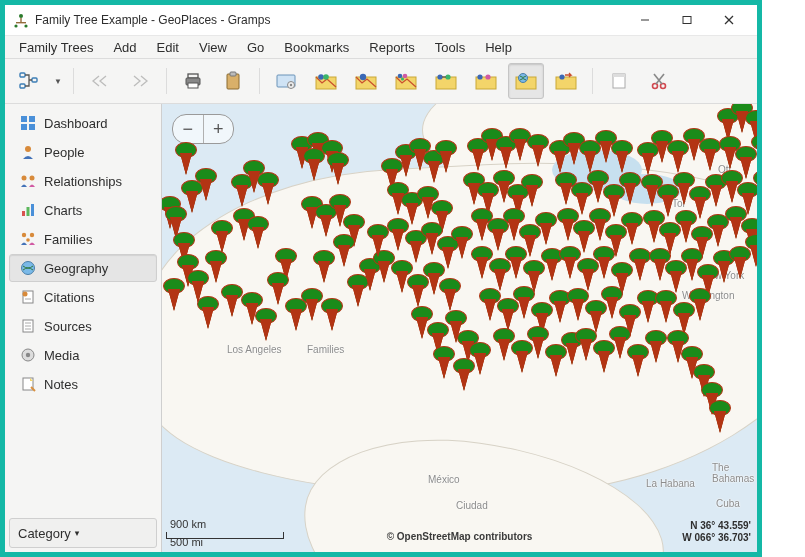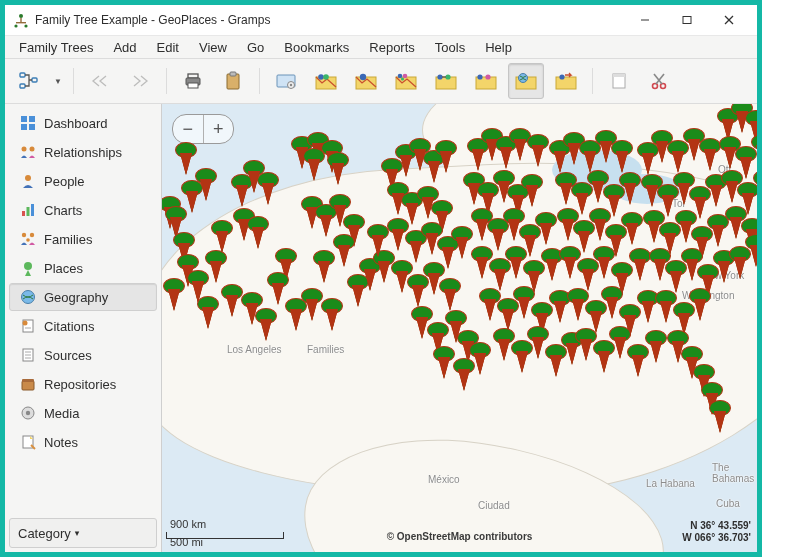--- a/index.html
+++ b/index.html
@@ -220,58 +220,51 @@
             <svg class="nav-icon" viewBox="0 0 16 16">
               <rect x="1" y="1" width="6" height="6" fill="#4a90d9"></rect>
               <rect x="9" y="1" width="6" height="6" fill="#4a90d9"></rect>
               <rect x="1" y="9" width="6" height="6" fill="#4a90d9"></rect>
               <rect x="9" y="9" width="6" height="6" fill="#4a90d9"></rect>
             </svg>
             <span>Dashboard</span>
           </div>
           <div class="nav-item">
             <svg class="nav-icon" viewBox="0 0 16 16">
+              <circle cx="8" cy="5" r="3" fill="#d88a3a"></circle>
+              <path d="M3 15 Q8 9 13 15 Z" fill="#4372b8"></path>
+            </svg>
+            <span>People</span>
+          </div>
+          <div class="nav-item">
+            <svg class="nav-icon" viewBox="0 0 16 16">
               <circle cx="4" cy="5" r="2.5" fill="#d88a3a"></circle>
               <circle cx="12" cy="5" r="2.5" fill="#d88a3a"></circle>
               <path d="M1 14 Q4 9 7 14 Z" fill="#4372b8"></path>
               <path d="M9 14 Q12 9 15 14 Z" fill="#d15aa3"></path>
             </svg>
             <span>Relationships</span>
-          </div>
-          <div class="nav-item">
-            <svg class="nav-icon" viewBox="0 0 16 16">
-              <circle cx="8" cy="5" r="3" fill="#d88a3a"></circle>
-              <path d="M3 15 Q8 9 13 15 Z" fill="#4372b8"></path>
-            </svg>
-            <span>People</span>
           </div>
           <div class="nav-item">
             <svg class="nav-icon" viewBox="0 0 16 16">
               <rect x="2" y="9" width="3" height="5" fill="#d9534f"></rect>
               <rect x="6.5" y="5" width="3" height="9" fill="#5cb85c"></rect>
               <rect x="11" y="2" width="3" height="12" fill="#4a90d9"></rect>
             </svg>
             <span>Charts</span>
           </div>
           <div class="nav-item">
             <svg class="nav-icon" viewBox="0 0 16 16">
               <circle cx="4" cy="4" r="2.2" fill="#d88a3a"></circle>
               <circle cx="12" cy="4" r="2.2" fill="#d88a3a"></circle>
               <circle cx="8" cy="9" r="1.8" fill="#d88a3a"></circle>
               <path d="M1 14 Q4 9 7 14 Z" fill="#4372b8"></path>
               <path d="M9 14 Q12 9 15 14 Z" fill="#d15aa3"></path>
             </svg>
             <span>Families</span>
-          </div>
-          <div class="nav-item">
-            <svg class="nav-icon" viewBox="0 0 16 16">
-              <circle cx="8" cy="6" r="4" fill="#5cb85c"></circle>
-              <path d="M8 10 L5 16 L11 16 Z" fill="#5cb85c"></path>
-            </svg>
-            <span>Places</span>
           </div>
           <div class="nav-item selected">
             <svg class="nav-icon" viewBox="0 0 16 16">
               <circle cx="8" cy="8" r="6.5" fill="#7ab9e8" stroke="#4a7fa8"></circle>
               <path d="M3 6 Q8 10 13 6 M3 10 Q8 6 13 10" stroke="#2f7a3f" fill="none"></path>
             </svg>
             <span>Geography</span>
           </div>
           <div class="nav-item">
             <svg class="nav-icon" viewBox="0 0 16 16">
@@ -285,27 +278,20 @@
             <svg class="nav-icon" viewBox="0 0 16 16">
               <rect x="3" y="2" width="10" height="12" fill="#fff" stroke="#888"></rect>
               <line x1="5" y1="5" x2="11" y2="5" stroke="#aaa"></line>
               <line x1="5" y1="8" x2="11" y2="8" stroke="#aaa"></line>
               <line x1="5" y1="11" x2="11" y2="11" stroke="#aaa"></line>
             </svg>
             <span>Sources</span>
           </div>
           <div class="nav-item">
             <svg class="nav-icon" viewBox="0 0 16 16">
-              <rect x="2" y="5" width="12" height="9" rx="1" fill="#c98a4a" stroke="#8a5a2a"></rect>
-              <rect x="2" y="3" width="12" height="3" rx="1" fill="#a86a3a"></rect>
-            </svg>
-            <span>Repositories</span>
-          </div>
-          <div class="nav-item">
-            <svg class="nav-icon" viewBox="0 0 16 16">
               <circle cx="8" cy="8" r="6" fill="#ddd" stroke="#888"></circle>
               <circle cx="8" cy="8" r="2.2" fill="#888"></circle>
             </svg>
             <span>Media</span>
           </div>
           <div class="nav-item">
             <svg class="nav-icon" viewBox="0 0 16 16">
               <rect x="3" y="2" width="10" height="12" fill="#fff" stroke="#888"></rect>
               <path d="M10 2 L13 5 L10 5 Z" fill="#f3d56a"></path>
               <line x1="11" y1="11" x2="15" y2="15" stroke="#d9903f" stroke-width="2"></line>
@@ -338,21 +324,21 @@
       </div>
 
       <div class="attrib">© OpenStreetMap contributors</div>
       <div class="coords">
         <div>N 36° 43.559'</div>
         <div>W 066° 36.703'</div>
       </div>
     <div class="citylbl" style="left: 65px; top: 240px;">Los Angeles</div>
         <div class="citylbl" style="left: 145px; top: 240px;">Families</div>
         <div class="citylbl" style="left: 266px; top: 370px;">México</div>
-        <div class="citylbl" style="left: 316px; top: 396px;">Ciudad</div>
+        <div class="citylbl" style="left: 294px; top: 396px;">Ciudad</div>
         <div class="citylbl" style="left: 520px; top: 186px;">Washington</div>
         <div class="citylbl" style="left: 540px; top: 166px;">New York</div>
         <div class="citylbl" style="left: 556px; top: 60px;">Ott</div>
         <div class="citylbl" style="left: 510px; top: 94px;">Tor</div>
         <div class="citylbl" style="left: 484px; top: 374px;">La Habana</div>
         <div class="citylbl" style="left: 550px; top: 358px;">The Bahamas</div>
         <div class="citylbl" style="left: 554px; top: 394px;">Cuba</div>
         <div class="pin" style="left: 24px; top: 68px;">
           <div class="tail"></div>
           <div class="head"></div>

